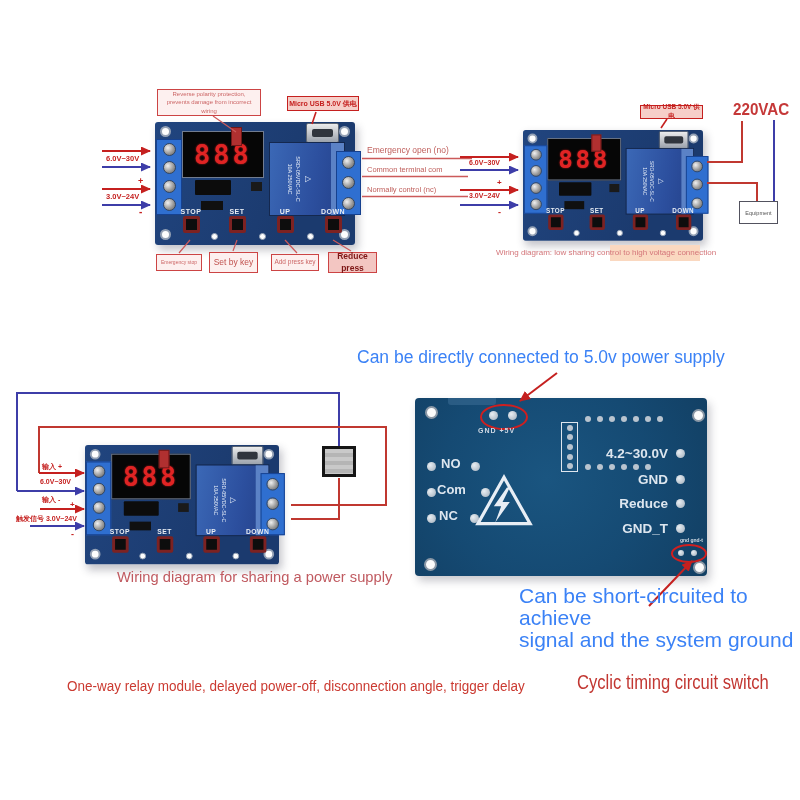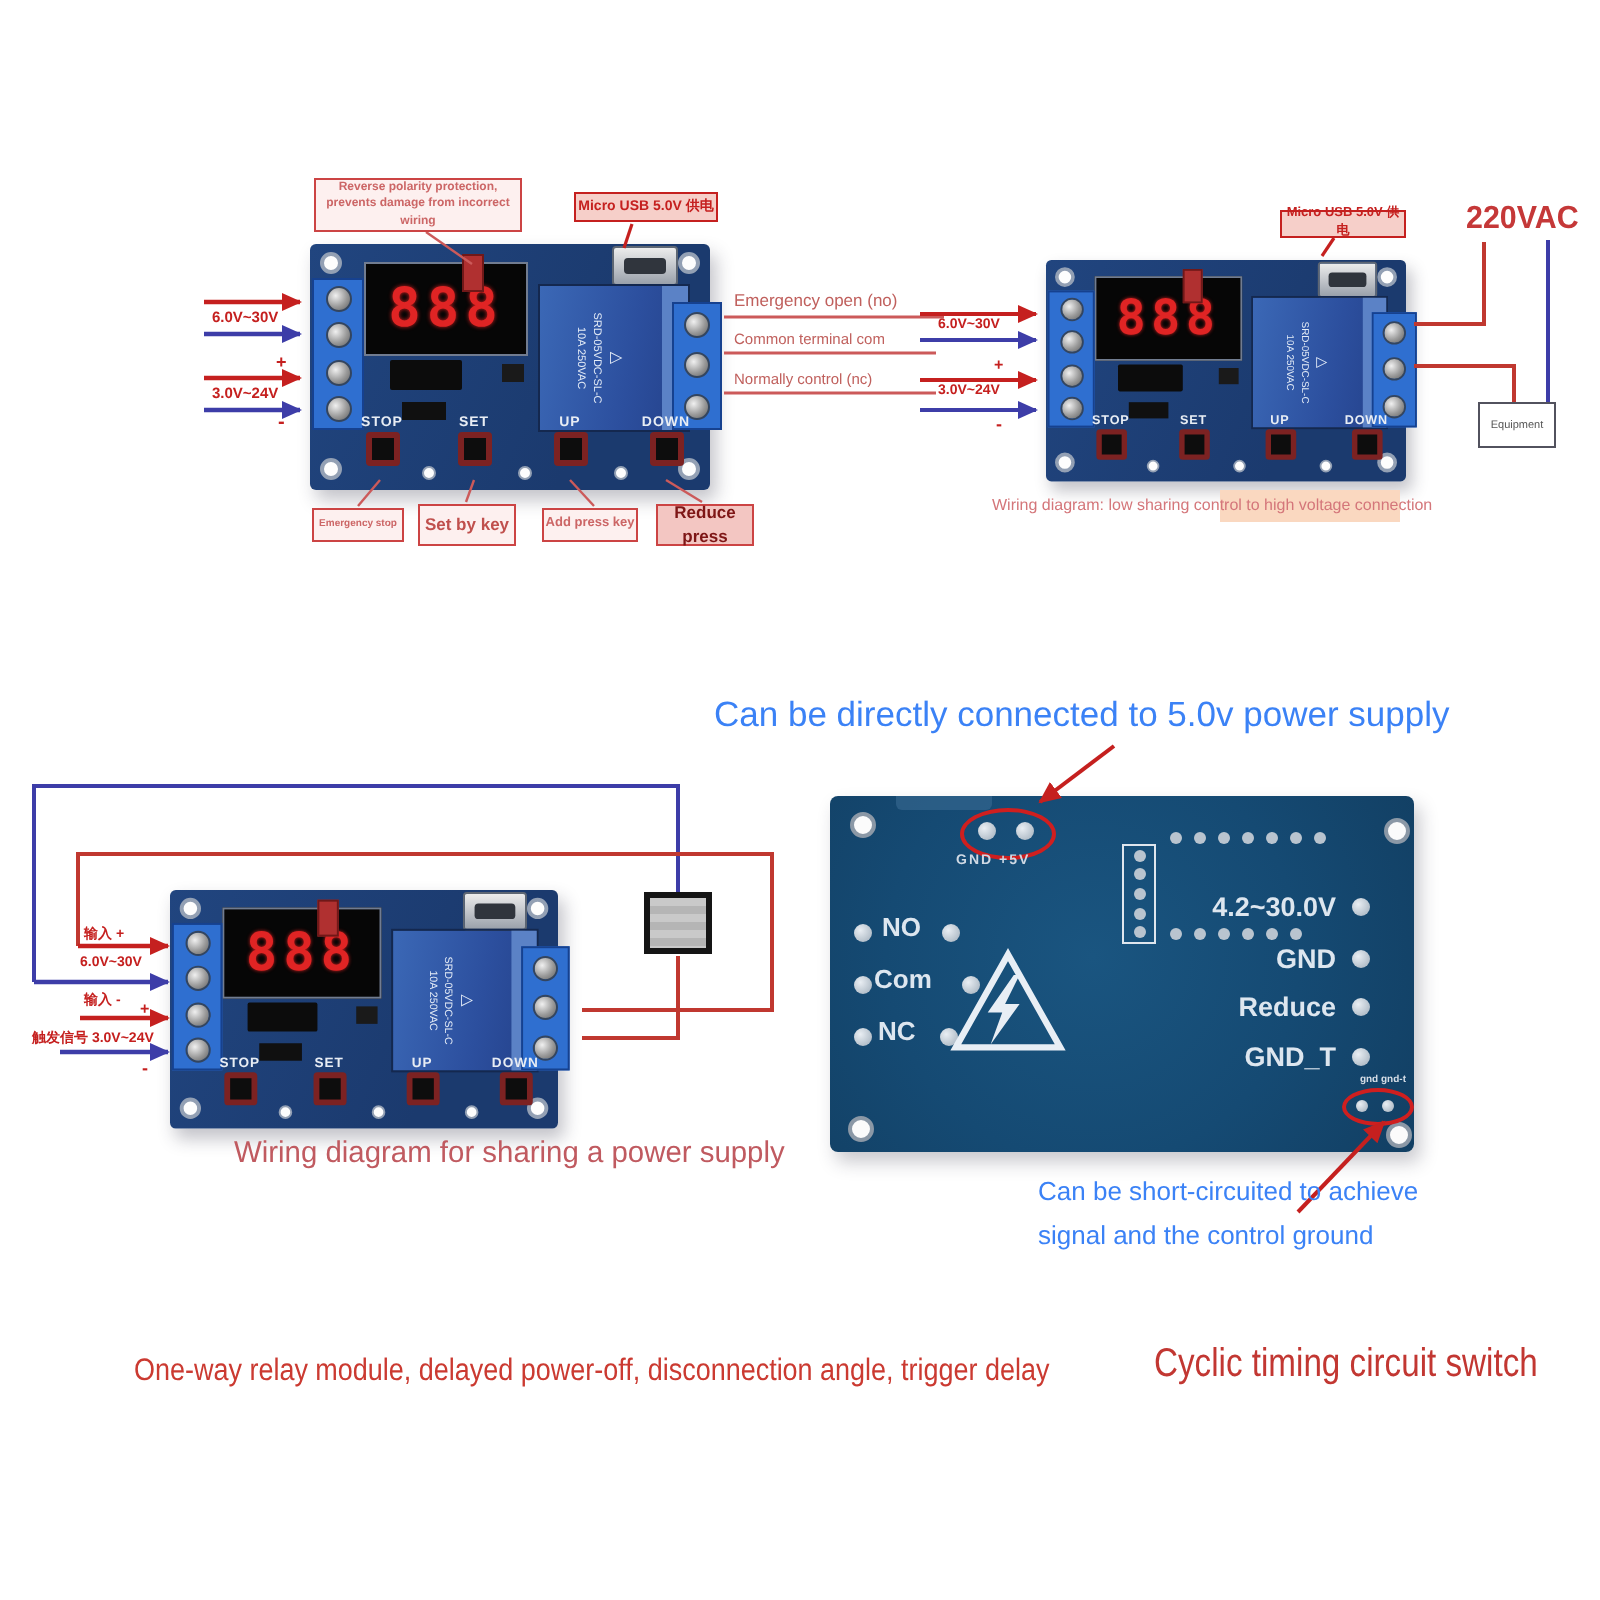--- a/index.html
+++ b/index.html
@@ -32,21 +32,21 @@
   .usb-slot{position:absolute;left:5px;top:5px;width:21px;height:8px;background:#30353d;border-radius:2px;}
   .diode{position:absolute;left:76px;top:5px;width:9px;height:17px;background:#b03030;border:1px solid #701818;}
   .ic1{position:absolute;left:40px;top:58px;width:36px;height:15px;background:#0c0c0c;border-radius:1px;}
   .ic2{position:absolute;left:46px;top:79px;width:22px;height:9px;background:#101010;}
   .ic3{position:absolute;left:96px;top:60px;width:11px;height:9px;background:#1a1a1a;}
   .btn{position:absolute;top:86px;width:34px;text-align:center;}
   .blabel{display:block;font-size:7px;font-weight:bold;color:#e8edf4;letter-spacing:.5px;}
   .tact{width:17px;height:17px;margin:1px auto 0;background:#0d0d0d;border:3px solid #7c2222;border-radius:2px;box-sizing:border-box;}
   
   .callout{position:absolute;border:1.3px solid #cc4444;background:#fdf0ef;color:#cc6666;
-           display:flex;align-items:center;justify-content:center;text-align:center;box-sizing:border-box;line-height:1.35;font-weight:bold;}
+           display:flex;align-items:center;justify-content:center;text-align:center;box-sizing:border-box;line-height:1.35;}
   .redlab{position:absolute;color:#c5201f;font-weight:bold;}
   .pinklab{position:absolute;color:#c0605d;}
   .note{position:absolute;color:#3b82f6;}
   
   #bb{position:absolute;left:415px;top:398px;width:292px;height:178px;border-radius:4px;
       background:radial-gradient(circle at 45% 45%,#1a5580,#154a73 55%,#123f63);box-shadow:3px 5px 9px rgba(40,40,60,.25);}
   .bhole{position:absolute;width:13px;height:13px;border-radius:50%;background:#fbfbfb;border:2px solid #8b98a6;box-sizing:border-box;}
   .pad{position:absolute;width:9px;height:9px;border-radius:50%;background:radial-gradient(circle at 35% 35%,#e9eef3,#9fadba);}
   .pad.sm{width:6px;height:6px;}
   .bsilk{position:absolute;color:#dde6ef;font-weight:bold;}
@@ -372,21 +372,21 @@
     <div class="bsilk" style="right:39px;top:123px;font-size:13.5px;">GND_T</div>
     <div class="pad" style="right:22px;top:126px;"></div>
     <div class="bsilk" style="right:4px;top:139px;font-size:5px;color:#d5dde6;">gnd gnd-t</div>
     <div class="oval" style="right:0px;top:146px;width:32px;height:15px;">
       <div class="pad sm" style="left:5px;top:4px;"></div>
       <div class="pad sm" style="left:18px;top:4px;"></div>
     </div>
   </div>
 
   <div class="note z10" style="left:357px;top:347px;font-size:17.5px;">Can be directly connected to 5.0v power supply</div>
-  <div class="note z10" style="left:519px;top:585px;font-size:13px;line-height:22px;">
+  <div class="note z10" style="left:519px;top:585px;font-size:21px;line-height:22px;">
     <div>Can be short-circuited to achieve</div>
-    <div>signal and the control ground</div>
+    <div>signal and the system ground</div>
   </div>
 
   <div class="abs" style="left:67px;top:677px;font-size:15.5px;color:#cb3a31;transform:scaleX(.87);transform-origin:left;white-space:nowrap;">One-way relay module, delayed power-off, disconnection angle, trigger delay</div>
   <div class="abs" style="left:577px;top:671px;font-size:20px;color:#c23732;transform:scaleX(.83);transform-origin:left;white-space:nowrap;">Cyclic timing circuit switch</div>
 
 </div>
 
 </body></html>

